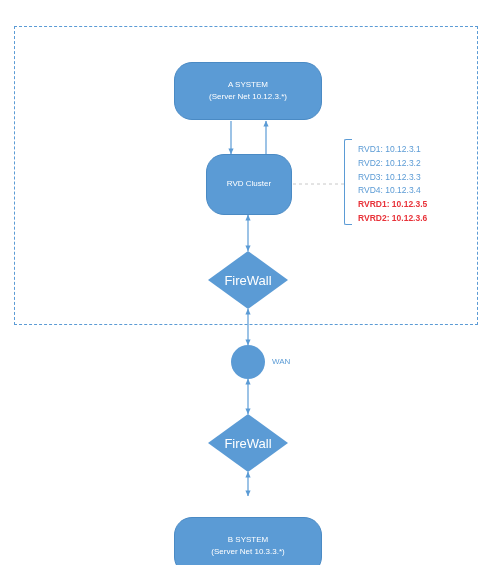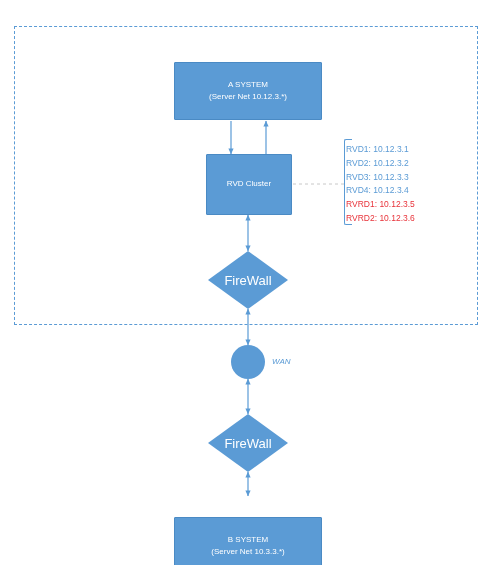--- a/index.html
+++ b/index.html
@@ -39,21 +39,21 @@
     font-size: 8.5px;
     color: #5b9bd5;
     letter-spacing: 0.3px;
   }
 
   
   .node-box {
     position: absolute;
     background: #5b9bd5;
     border: 1px solid #4a8ac4;
-    border-radius: 1px;
+    border-radius: 18px;
     box-sizing: border-box;
     display: flex;
     flex-direction: column;
     align-items: center;
     justify-content: center;
     color: #ffffff;
     font-size: 8px;
     line-height: 1.55;
     text-align: center;
   }
@@ -89,37 +89,36 @@
     width: 34px;
     height: 34px;
     border-radius: 50%;
     background: #5b9bd5;
   }
   .wan-label {
     position: absolute;
     font-size: 8px;
     color: #5b9bd5;
     white-space: nowrap;
-    font-style: italic;
   }
 
   
   .conn-layer {
     position: absolute;
     left: 0;
     top: 0;
     width: 500px;
     height: 565px;
     pointer-events: none;
   }
 
   
   .ip-list {
     position: absolute;
-    left: 336px;
+    left: 348px;
     top: 141px;
     padding: 2px 0 2px 10px;
     box-sizing: border-box;
   }
   .ip-bracket {
     position: absolute;
     left: 344px;
     top: 139px;
     width: 8px;
     height: 86px;
@@ -129,21 +128,21 @@
     border-radius: 2px 0 0 2px;
   }
   .ip-row {
     font-size: 8.5px;
     line-height: 13.8px;
     color: #5b9bd5;
     white-space: nowrap;
   }
   .ip-row.alert {
     color: #e8333a;
-    font-weight: normal;
+    font-weight: bold;
   }
 
   
   .watermark {
     position: absolute;
     left: 272px;
     top: 547px;
     font-size: 12px;
     color: #cfe0f0;
     white-space: nowrap;

